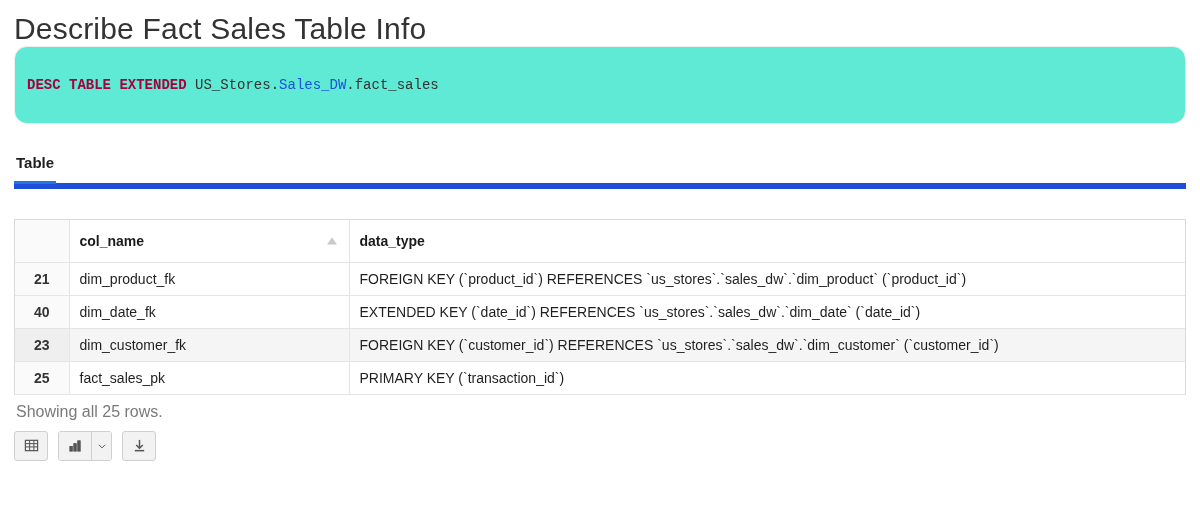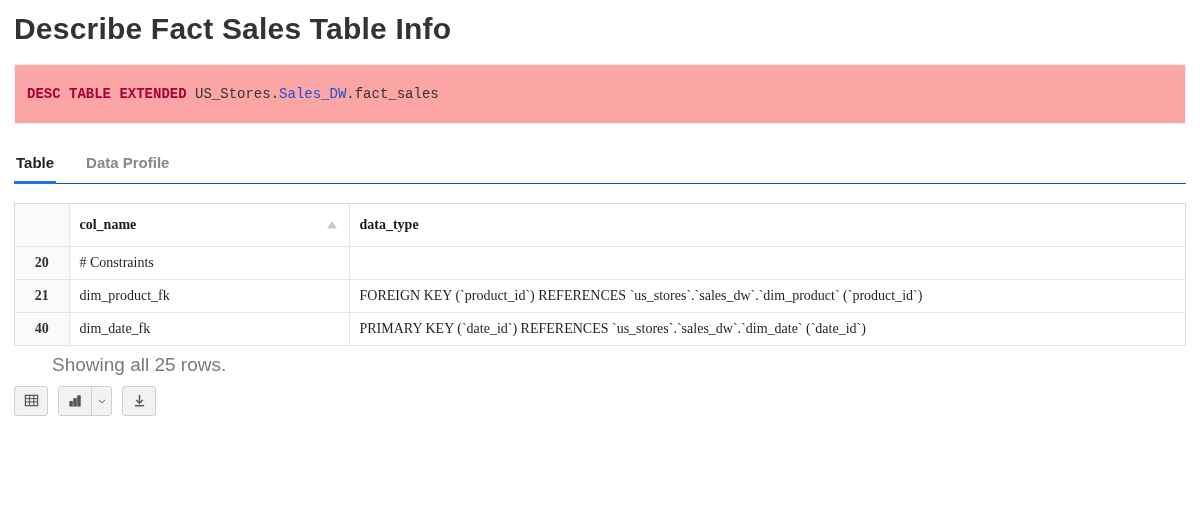--- a/index.html
+++ b/index.html
@@ -5,65 +5,64 @@
   * { box-sizing: border-box; margin: 0; padding: 0; }
   body {
     font-family: -apple-system, BlinkMacSystemFont, "Segoe UI", Helvetica, Arial, sans-serif;
     background: #fff;
     color: #1f1f1f;
     padding: 12px 14px;
     width: 1200px;
   }
   h1.page-title {
     font-size: 30px;
-    font-weight: 700;
+    font-weight: 400;
     color: #333;
     letter-spacing: 0.2px;
-    margin-bottom: 18px;
   }
   .sql-block {
-    background: #fca5a5;
+    background: #5eead4;
     border: 1px solid #eee;
-    padding: 21px 12px;
+    padding: 30px 12px;
     font-family: "SFMono-Regular", Consolas, "Liberation Mono", Menlo, monospace;
     font-size: 14px;
     white-space: pre;
     margin-bottom: 20px;
-    border-radius: 0;
+    border-radius: 13px;
   }
   .sql-kw { color: #a8003b; font-weight: 700; }
   .sql-id { color: #333; }
   .sql-dot { color: #333; }
   .sql-schema { color: #1a53d8; }
   .sql-tbl { color: #333; }
 
   .tabs {
     display: flex;
-    border-bottom: 1px solid #1d4ed8;
-    margin-bottom: 19px;
+    border-bottom: 6px solid #1d4ed8;
+    margin-bottom: 30px;
+    gap: 20px;
   }
   .tab {
     padding: 10px 2px 10px 2px;
     margin-right: 28px;
     font-size: 15px;
     font-weight: 600;
     color: #888;
     cursor: pointer;
     border-bottom: 3px solid transparent;
     margin-bottom: -1px;
   }
   .tab.active {
     color: #1f1f1f;
     border-bottom-color: #2374E1;
   }
 
   .grid-wrap {
     border: 1px solid #d9d9d9;
     border-bottom: none;
-    font-family: Liberation Serif, serif;
   }
   table.grid {
     width: 100%;
     border-collapse: collapse;
     font-size: 14px;
   }
   table.grid th, table.grid td {
     border-bottom: 1px solid #e5e5e5;
     border-right: 1px solid #e5e5e5;
     text-align: left;
@@ -98,24 +97,23 @@
     width: 0; height: 0;
     border-left: 5px solid transparent;
     border-right: 5px solid transparent;
     border-bottom: 7px solid #c9c9c9;
   }
   table.grid tr.hover-row td { background: #f5f5f5; }
   table.grid tr.hover-row td.rownum { background: #efefef; }
   table.grid td:last-child, table.grid th:last-child { border-right: none; }
 
   .status-line {
-    font-size: 19px;
+    font-size: 16px;
     color: #7a7a7a;
     padding: 8px 2px 10px;
-    margin-left: 36px;
   }
 
   .toolbar {
     display: flex;
     gap: 10px;
   }
   .btn {
     border: 1px solid #cfcfcf;
     background: #f2f2f2;
     height: 30px;
@@ -150,52 +148,56 @@
 </style>
 </head>
 <body>
 
 <h1 class="page-title">Describe Fact Sales Table Info</h1>
 
 <div class="sql-block"><span class="sql-kw">DESC TABLE EXTENDED</span> <span class="sql-id">US_Stores</span><span class="sql-dot">.</span><span class="sql-schema">Sales_DW</span><span class="sql-dot">.</span><span class="sql-tbl">fact_sales</span></div>
 
 <div class="tabs">
   <div class="tab active">Table</div>
-  <div class="tab">Data Profile</div>
 </div>
 
 <div class="grid-wrap">
   <table class="grid">
     <thead>
       <tr>
         <th class="rownum-head"></th>
         <th class="col-name-head">
           <span>col_name</span>
           <span class="sort-caret"></span>
         </th>
         <th>
           <span>data_type</span>
         </th>
       </tr>
     </thead>
     <tbody id="grid-body">
         <tr>
-          <td class="rownum">20</td>
-          <td># Constraints</td>
-          <td></td>
-        </tr>
-        <tr>
           <td class="rownum">21</td>
           <td>dim_product_fk</td>
           <td>FOREIGN KEY (`product_id`) REFERENCES `us_stores`.`sales_dw`.`dim_product` (`product_id`)</td>
         </tr>
         <tr>
           <td class="rownum">40</td>
           <td>dim_date_fk</td>
-          <td>PRIMARY KEY (`date_id`) REFERENCES `us_stores`.`sales_dw`.`dim_date` (`date_id`)</td>
+          <td>EXTENDED KEY (`date_id`) REFERENCES `us_stores`.`sales_dw`.`dim_date` (`date_id`)</td>
+        </tr>
+        <tr class="hover-row">
+          <td class="rownum">23</td>
+          <td>dim_customer_fk</td>
+          <td>FOREIGN KEY (`customer_id`) REFERENCES `us_stores`.`sales_dw`.`dim_customer` (`customer_id`)</td>
+        </tr>
+        <tr>
+          <td class="rownum">25</td>
+          <td>fact_sales_pk</td>
+          <td>PRIMARY KEY (`transaction_id`)</td>
         </tr>
       </tbody>
   </table>
 </div>
 
 <div class="status-line">Showing all 25 rows.</div>
 
 <div class="toolbar">
   <button class="btn" title="table">
     <svg class="ic" viewBox="0 0 16 16">

